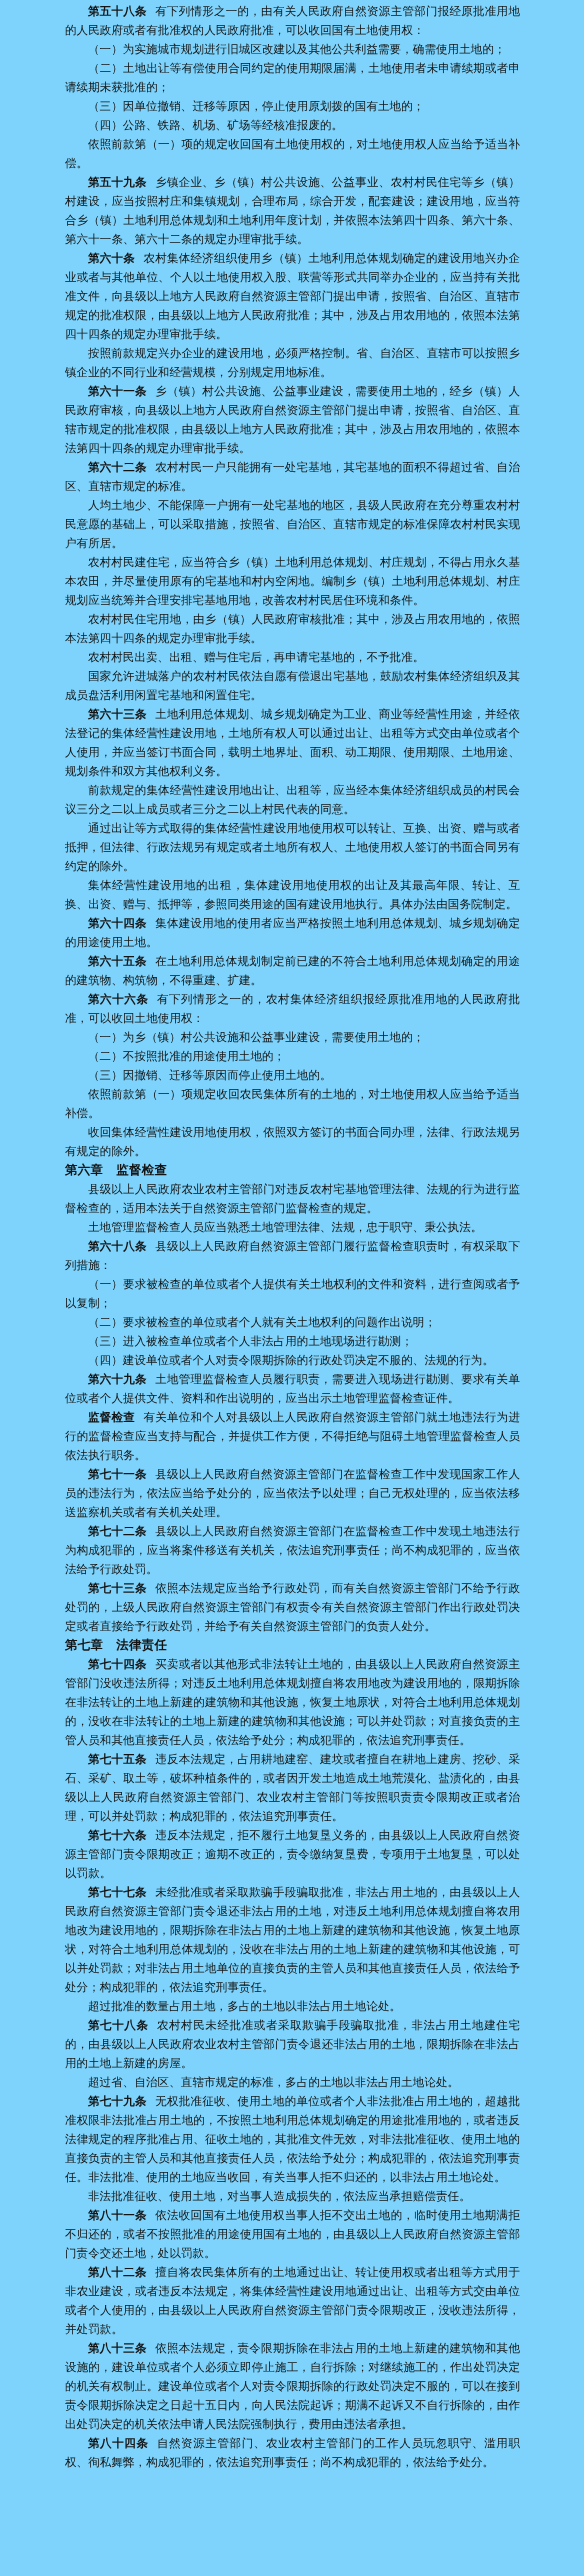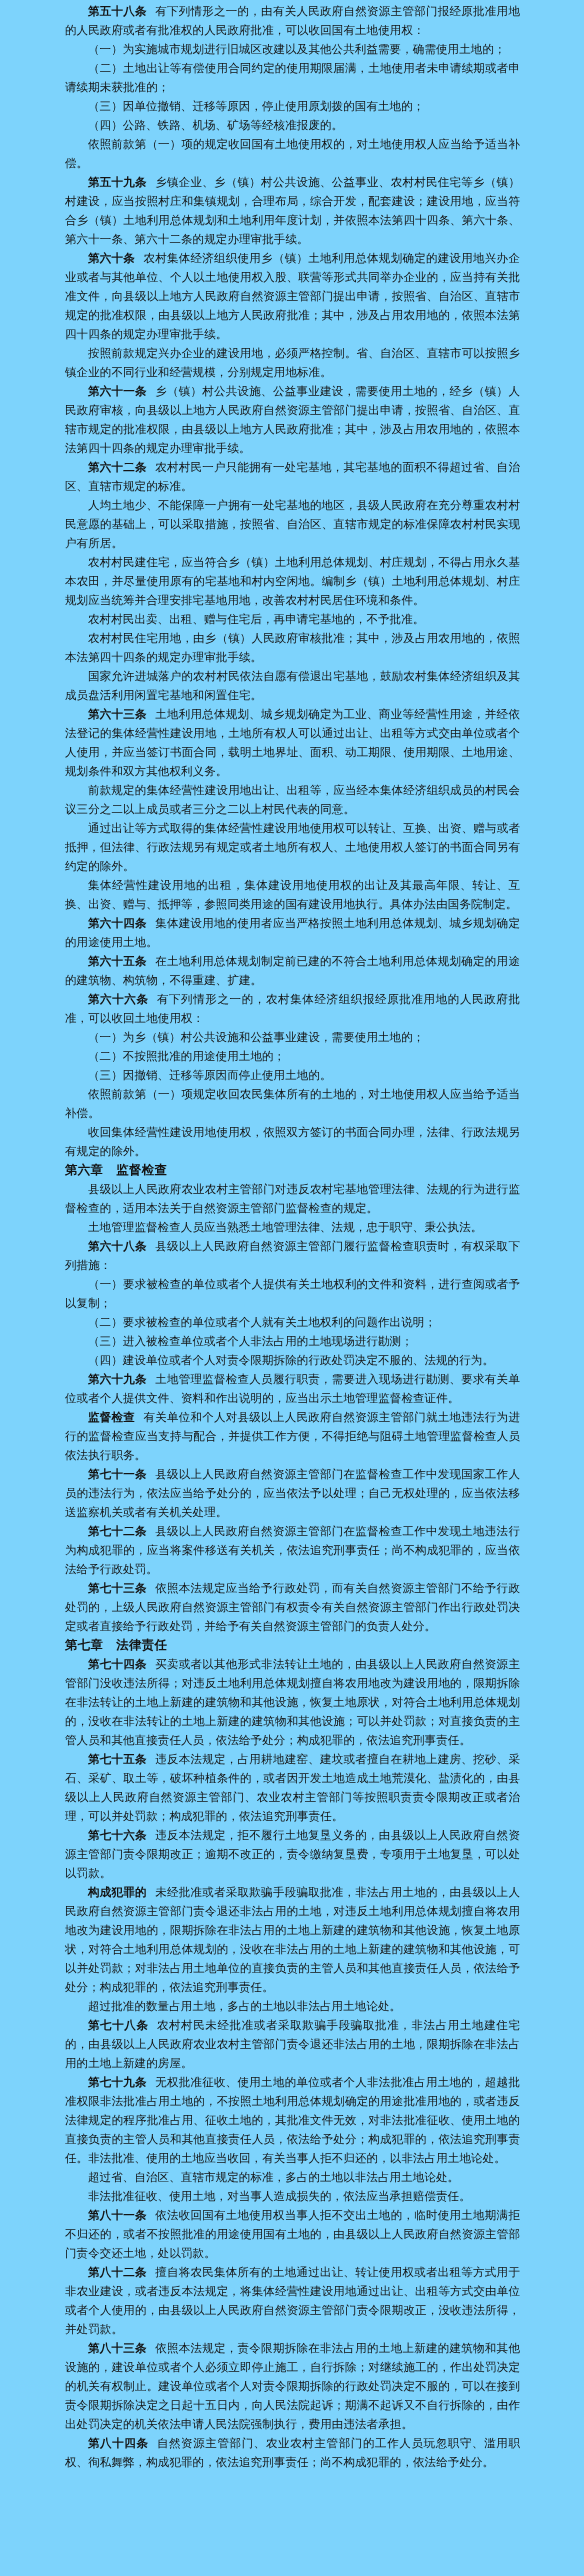--- a/index.html
+++ b/index.html
@@ -51,22 +51,22 @@
     <p class="para">（三）因单位撤销、迁移等原因，停止使用原划拨的国有土地的；</p>
     <p class="para">（四）公路、铁路、机场、矿场等经核准报废的。</p>
     <p class="para">依照前款第（一）项的规定收回国有土地使用权的，对土地使用权人应当给予适当补偿。</p>
     <p class="para"><strong class="artnum">第五十九条</strong><span>乡镇企业、乡（镇）村公共设施、公益事业、农村村民住宅等乡（镇）村建设，应当按照村庄和集镇规划，合理布局，综合开发，配套建设；建设用地，应当符合乡（镇）土地利用总体规划和土地利用年度计划，并依照本法第四十四条、第六十条、第六十一条、第六十二条的规定办理审批手续。</span></p>
     <p class="para"><strong class="artnum">第六十条</strong><span>农村集体经济组织使用乡（镇）土地利用总体规划确定的建设用地兴办企业或者与其他单位、个人以土地使用权入股、联营等形式共同举办企业的，应当持有关批准文件，向县级以上地方人民政府自然资源主管部门提出申请，按照省、自治区、直辖市规定的批准权限，由县级以上地方人民政府批准；其中，涉及占用农用地的，依照本法第四十四条的规定办理审批手续。</span></p>
     <p class="para">按照前款规定兴办企业的建设用地，必须严格控制。省、自治区、直辖市可以按照乡镇企业的不同行业和经营规模，分别规定用地标准。</p>
     <p class="para"><strong class="artnum">第六十一条</strong><span>乡（镇）村公共设施、公益事业建设，需要使用土地的，经乡（镇）人民政府审核，向县级以上地方人民政府自然资源主管部门提出申请，按照省、自治区、直辖市规定的批准权限，由县级以上地方人民政府批准；其中，涉及占用农用地的，依照本法第四十四条的规定办理审批手续。</span></p>
     <p class="para"><strong class="artnum">第六十二条</strong><span>农村村民一户只能拥有一处宅基地，其宅基地的面积不得超过省、自治区、直辖市规定的标准。</span></p>
     <p class="para">人均土地少、不能保障一户拥有一处宅基地的地区，县级人民政府在充分尊重农村村民意愿的基础上，可以采取措施，按照省、自治区、直辖市规定的标准保障农村村民实现户有所居。</p>
     <p class="para">农村村民建住宅，应当符合乡（镇）土地利用总体规划、村庄规划，不得占用永久基本农田，并尽量使用原有的宅基地和村内空闲地。编制乡（镇）土地利用总体规划、村庄规划应当统筹并合理安排宅基地用地，改善农村村民居住环境和条件。</p>
+    <p class="para">农村村民住宅用地，由乡（镇）人民政府审核批准；其中，涉及占用农用地的，依照本法第四十四条的规定办理审批手续。</p>
     <p class="para">农村村民出卖、出租、赠与住宅后，再申请宅基地的，不予批准。</p>
-    <p class="para">农村村民住宅用地，由乡（镇）人民政府审核批准；其中，涉及占用农用地的，依照本法第四十四条的规定办理审批手续。</p>
     <p class="para">国家允许进城落户的农村村民依法自愿有偿退出宅基地，鼓励农村集体经济组织及其成员盘活利用闲置宅基地和闲置住宅。</p>
     <p class="para"><strong class="artnum">第六十三条</strong><span>土地利用总体规划、城乡规划确定为工业、商业等经营性用途，并经依法登记的集体经营性建设用地，土地所有权人可以通过出让、出租等方式交由单位或者个人使用，并应当签订书面合同，载明土地界址、面积、动工期限、使用期限、土地用途、规划条件和双方其他权利义务。</span></p>
     <p class="para">前款规定的集体经营性建设用地出让、出租等，应当经本集体经济组织成员的村民会议三分之二以上成员或者三分之二以上村民代表的同意。</p>
     <p class="para">通过出让等方式取得的集体经营性建设用地使用权可以转让、互换、出资、赠与或者抵押，但法律、行政法规另有规定或者土地所有权人、土地使用权人签订的书面合同另有约定的除外。</p>
     <p class="para">集体经营性建设用地的出租，集体建设用地使用权的出让及其最高年限、转让、互换、出资、赠与、抵押等，参照同类用途的国有建设用地执行。具体办法由国务院制定。</p>
     <p class="para"><strong class="artnum">第六十四条</strong><span>集体建设用地的使用者应当严格按照土地利用总体规划、城乡规划确定的用途使用土地。</span></p>
     <p class="para"><strong class="artnum">第六十五条</strong><span>在土地利用总体规划制定前已建的不符合土地利用总体规划确定的用途的建筑物、构筑物，不得重建、扩建。</span></p>
     <p class="para"><strong class="artnum">第六十六条</strong><span>有下列情形之一的，农村集体经济组织报经原批准用地的人民政府批准，可以收回土地使用权：</span></p>
     <p class="para">（一）为乡（镇）村公共设施和公益事业建设，需要使用土地的；</p>
     <p class="para">（二）不按照批准的用途使用土地的；</p>
@@ -83,24 +83,24 @@
     <p class="para">（四）建设单位或者个人对责令限期拆除的行政处罚决定不服的、法规的行为。</p>
     <p class="para"><strong class="artnum">第六十九条</strong><span>土地管理监督检查人员履行职责，需要进入现场进行勘测、要求有关单位或者个人提供文件、资料和作出说明的，应当出示土地管理监督检查证件。</span></p>
     <p class="para"><strong class="artnum">监督检查</strong><span>有关单位和个人对县级以上人民政府自然资源主管部门就土地违法行为进行的监督检查应当支持与配合，并提供工作方便，不得拒绝与阻碍土地管理监督检查人员依法执行职务。</span></p>
     <p class="para"><strong class="artnum">第七十一条</strong><span>县级以上人民政府自然资源主管部门在监督检查工作中发现国家工作人员的违法行为，依法应当给予处分的，应当依法予以处理；自己无权处理的，应当依法移送监察机关或者有关机关处理。</span></p>
     <p class="para"><strong class="artnum">第七十二条</strong><span>县级以上人民政府自然资源主管部门在监督检查工作中发现土地违法行为构成犯罪的，应当将案件移送有关机关，依法追究刑事责任；尚不构成犯罪的，应当依法给予行政处罚。</span></p>
     <p class="para"><strong class="artnum">第七十三条</strong><span>依照本法规定应当给予行政处罚，而有关自然资源主管部门不给予行政处罚的，上级人民政府自然资源主管部门有权责令有关自然资源主管部门作出行政处罚决定或者直接给予行政处罚，并给予有关自然资源主管部门的负责人处分。</span></p>
     <p class="chapter">第七章　法律责任</p>
     <p class="para"><strong class="artnum">第七十四条</strong><span>买卖或者以其他形式非法转让土地的，由县级以上人民政府自然资源主管部门没收违法所得；对违反土地利用总体规划擅自将农用地改为建设用地的，限期拆除在非法转让的土地上新建的建筑物和其他设施，恢复土地原状，对符合土地利用总体规划的，没收在非法转让的土地上新建的建筑物和其他设施；可以并处罚款；对直接负责的主管人员和其他直接责任人员，依法给予处分；构成犯罪的，依法追究刑事责任。</span></p>
     <p class="para"><strong class="artnum">第七十五条</strong><span>违反本法规定，占用耕地建窑、建坟或者擅自在耕地上建房、挖砂、采石、采矿、取土等，破坏种植条件的，或者因开发土地造成土地荒漠化、盐渍化的，由县级以上人民政府自然资源主管部门、农业农村主管部门等按照职责责令限期改正或者治理，可以并处罚款；构成犯罪的，依法追究刑事责任。</span></p>
     <p class="para"><strong class="artnum">第七十六条</strong><span>违反本法规定，拒不履行土地复垦义务的，由县级以上人民政府自然资源主管部门责令限期改正；逾期不改正的，责令缴纳复垦费，专项用于土地复垦，可以处以罚款。</span></p>
-    <p class="para"><strong class="artnum">构成犯罪的</strong><span>未经批准或者采取欺骗手段骗取批准，非法占用土地的，由县级以上人民政府自然资源主管部门责令退还非法占用的土地，对违反土地利用总体规划擅自将农用地改为建设用地的，限期拆除在非法占用的土地上新建的建筑物和其他设施，恢复土地原状，对符合土地利用总体规划的，没收在非法占用的土地上新建的建筑物和其他设施，可以并处罚款；对非法占用土地单位的直接负责的主管人员和其他直接责任人员，依法给予处分；构成犯罪的，依法追究刑事责任。</span></p>
+    <p class="para"><strong class="artnum">第七十七条</strong><span>未经批准或者采取欺骗手段骗取批准，非法占用土地的，由县级以上人民政府自然资源主管部门责令退还非法占用的土地，对违反土地利用总体规划擅自将农用地改为建设用地的，限期拆除在非法占用的土地上新建的建筑物和其他设施，恢复土地原状，对符合土地利用总体规划的，没收在非法占用的土地上新建的建筑物和其他设施，可以并处罚款；对非法占用土地单位的直接负责的主管人员和其他直接责任人员，依法给予处分；构成犯罪的，依法追究刑事责任。</span></p>
     <p class="para">超过批准的数量占用土地，多占的土地以非法占用土地论处。</p>
     <p class="para"><strong class="artnum">第七十八条</strong><span>农村村民未经批准或者采取欺骗手段骗取批准，非法占用土地建住宅的，由县级以上人民政府农业农村主管部门责令退还非法占用的土地，限期拆除在非法占用的土地上新建的房屋。</span></p>
+    <p class="para">超过省、自治区、直辖市规定的标准，多占的土地以非法占用土地论处。</p>
     <p class="para"><strong class="artnum">第七十九条</strong><span>无权批准征收、使用土地的单位或者个人非法批准占用土地的，超越批准权限非法批准占用土地的，不按照土地利用总体规划确定的用途批准用地的，或者违反法律规定的程序批准占用、征收土地的，其批准文件无效，对非法批准征收、使用土地的直接负责的主管人员和其他直接责任人员，依法给予处分；构成犯罪的，依法追究刑事责任。非法批准、使用的土地应当收回，有关当事人拒不归还的，以非法占用土地论处。</span></p>
-    <p class="para">超过省、自治区、直辖市规定的标准，多占的土地以非法占用土地论处。</p>
     <p class="para">非法批准征收、使用土地，对当事人造成损失的，依法应当承担赔偿责任。</p>
     <p class="para"><strong class="artnum">第八十一条</strong><span>依法收回国有土地使用权当事人拒不交出土地的，临时使用土地期满拒不归还的，或者不按照批准的用途使用国有土地的，由县级以上人民政府自然资源主管部门责令交还土地，处以罚款。</span></p>
     <p class="para"><strong class="artnum">第八十二条</strong><span>擅自将农民集体所有的土地通过出让、转让使用权或者出租等方式用于非农业建设，或者违反本法规定，将集体经营性建设用地通过出让、出租等方式交由单位或者个人使用的，由县级以上人民政府自然资源主管部门责令限期改正，没收违法所得，并处罚款。</span></p>
     <p class="para"><strong class="artnum">第八十三条</strong><span>依照本法规定，责令限期拆除在非法占用的土地上新建的建筑物和其他设施的，建设单位或者个人必须立即停止施工，自行拆除；对继续施工的，作出处罚决定的机关有权制止。建设单位或者个人对责令限期拆除的行政处罚决定不服的，可以在接到责令限期拆除决定之日起十五日内，向人民法院起诉；期满不起诉又不自行拆除的，由作出处罚决定的机关依法申请人民法院强制执行，费用由违法者承担。</span></p>
     <p class="para"><strong class="artnum">第八十四条</strong><span>自然资源主管部门、农业农村主管部门的工作人员玩忽职守、滥用职权、徇私舞弊，构成犯罪的，依法追究刑事责任；尚不构成犯罪的，依法给予处分。</span></p>
   </div>
 
 
 </body></html>

